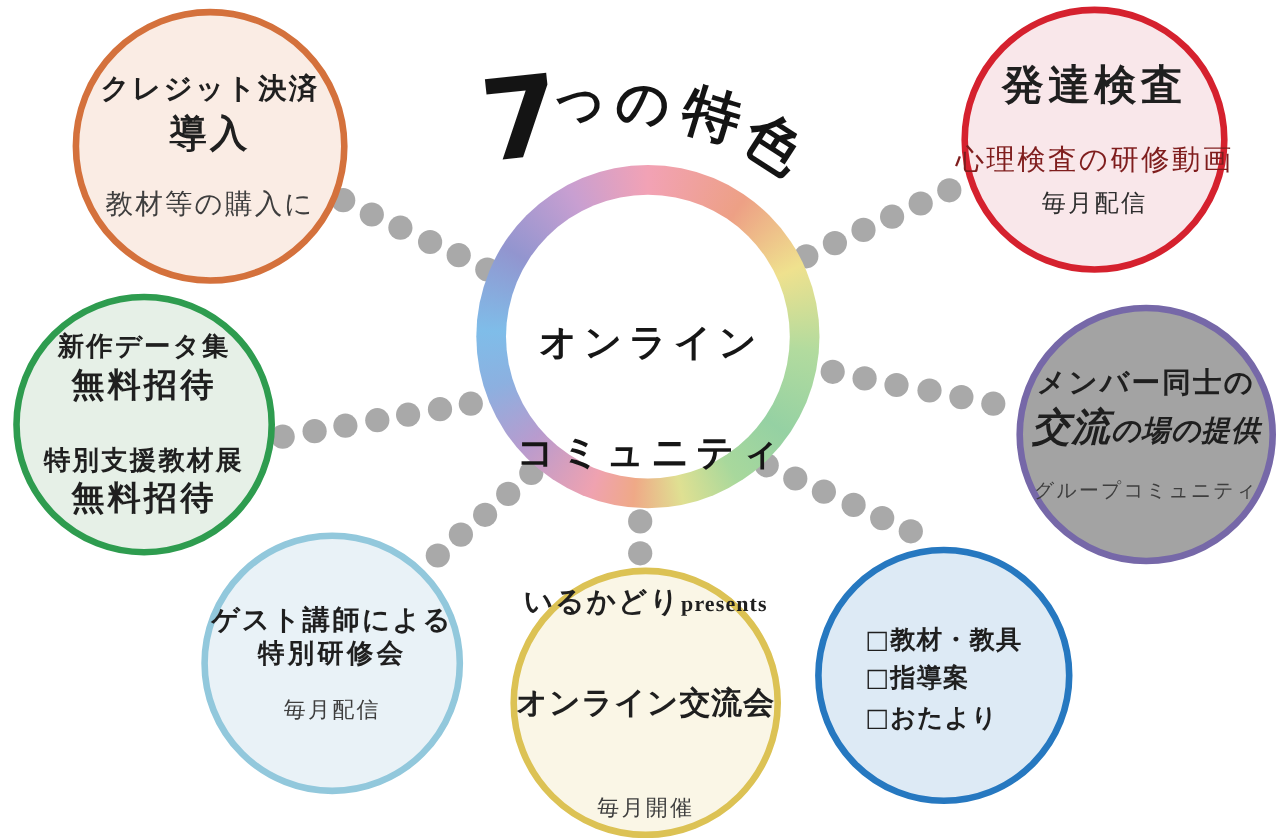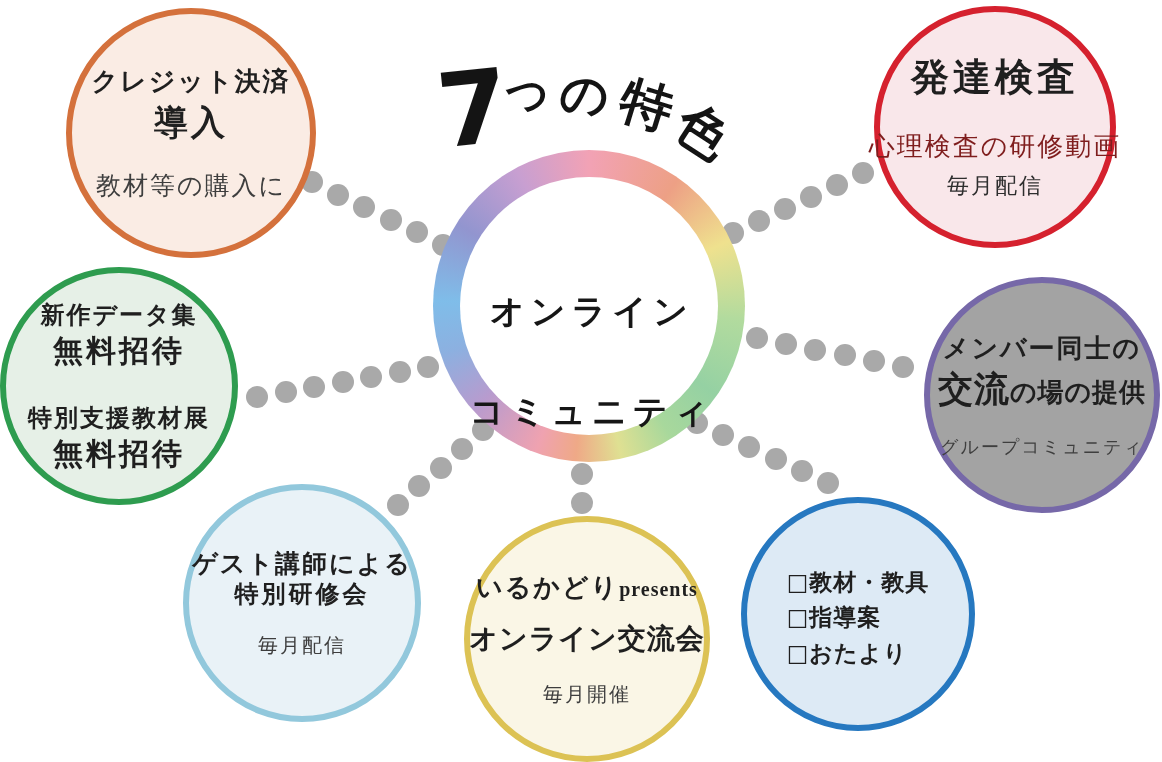--- a/index.html
+++ b/index.html
@@ -32,21 +32,21 @@
     display:flex;flex-direction:column;align-items:center;justify-content:flex-end;gap:54px;
   }
   .center-line{font-size:34px;font-weight:600;letter-spacing:6px;text-indent:6px;color:#161616;white-space:nowrap;}
   
   .bubble{
     position:absolute;border-radius:50%;border:6px solid #888;box-sizing:border-box;z-index:2;
     display:flex;flex-direction:column;align-items:center;justify-content:center;
     text-align:center;line-height:1.25;
   }
   .b-credit{left:66px;top:8px;width:250px;height:250px;}
-  .b-newdata{left:0;top:267px;width:238px;height:238px;}
+  .b-newdata{left:12px;top:267px;width:238px;height:238px;}
   .b-seminar{left:183px;top:484px;width:238px;height:238px;}
   .b-meetup{left:464px;top:516px;width:246px;height:246px;}
   .b-datashare{left:741px;top:497px;width:234px;height:234px;}
   .b-member{left:924px;top:277px;width:236px;height:236px;}
   .b-assessment{left:874px;top:6px;width:242px;height:242px;}
   .l-med{font-size:26px;font-weight:700;letter-spacing:2px;white-space:nowrap;}
   .l-big{font-size:34px;font-weight:800;letter-spacing:3px;white-space:nowrap;}
   .l-note{font-size:25px;font-weight:500;color:#3e3e3e;letter-spacing:2px;white-space:nowrap;}
   .b-credit .l-big{margin-top:4px;}
   .b-credit .l-note{margin-top:26px;}
@@ -57,21 +57,21 @@
   .b-seminar .l-big{font-size:24px;}
   .b-seminar .l-note{margin-top:24px;font-size:20px;}
   .b-meetup .l-med{font-size:26px;}
   .presents{font-family:"Liberation Serif","DejaVu Serif",serif;font-size:20px;font-weight:600;letter-spacing:1px;}
   .b-meetup .l-big{font-size:28px;letter-spacing:1px;margin-top:18px;}
   .b-meetup .l-note{margin-top:26px;font-size:20px;}
   .b-datashare .l-big{font-size:32px;letter-spacing:3px;}
   .check-list{margin-top:8px;text-align:left;}
   .check-item{font-size:23px;font-weight:600;letter-spacing:1px;line-height:1.55;white-space:nowrap;}
   .b-member .l-med{font-size:26px;}
-  .l-mixed{margin-top:4px;white-space:nowrap;}
+  .l-mixed{margin-top:4px;white-space:nowrap;font-style:italic;}
   .emph{font-size:35px;font-weight:800;letter-spacing:1px;}
   .rest{font-size:26px;font-weight:700;letter-spacing:1px;}
   .b-member .l-note{font-size:18px;margin-top:24px;}
   .b-assessment .l-big{font-size:38px;letter-spacing:4px;}
   .b-assessment .l-note{margin-top:28px;font-size:26px;color:#7f1d1d;}
   .b-assessment .l-note2{margin-top:10px;font-size:22px;color:#2e2e2e;}
 </style>
 </head>
 <body>
 
@@ -145,21 +145,21 @@
     <div class="l-med mt-gap">特別支援教材展</div>
     <div class="l-big">無料招待</div>
   </div>
 
   <div class="bubble b-seminar" style="border-color: rgb(146, 200, 220); background-color: rgb(233, 242, 247);">
     <div class="l-med">ゲスト講師による</div>
     <div class="l-big">特別研修会</div>
     <div class="l-note">毎月配信</div>
   </div>
 
-  <div class="bubble b-meetup" style="border-color: rgb(220, 194, 84); background-color: rgb(250, 246, 230);">
+  <div class="bubble b-meetup" style="border-color: rgb(220, 194, 84); background-color: rgb(250, 246, 230); gap: 40px;">
     <div class="l-med"><span>いるかどり</span><span class="presents">presents</span></div>
     <div class="l-big">オンライン交流会</div>
     <div class="l-note">毎月開催</div>
   </div>
 
   <div class="bubble b-datashare" style="border-color: rgb(38, 120, 192); background-color: rgb(221, 234, 245);">
     <div class="check-list">
       <div class="check-item">□教材・教具</div>
       <div class="check-item">□指導案</div>
       <div class="check-item">□おたより</div>

